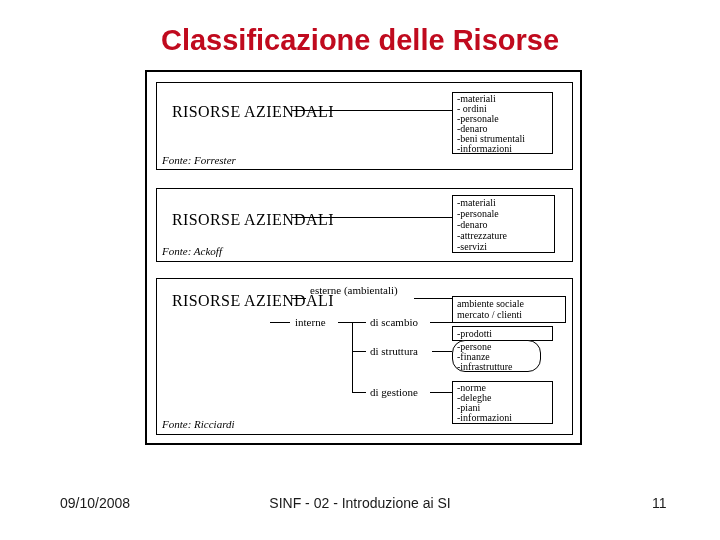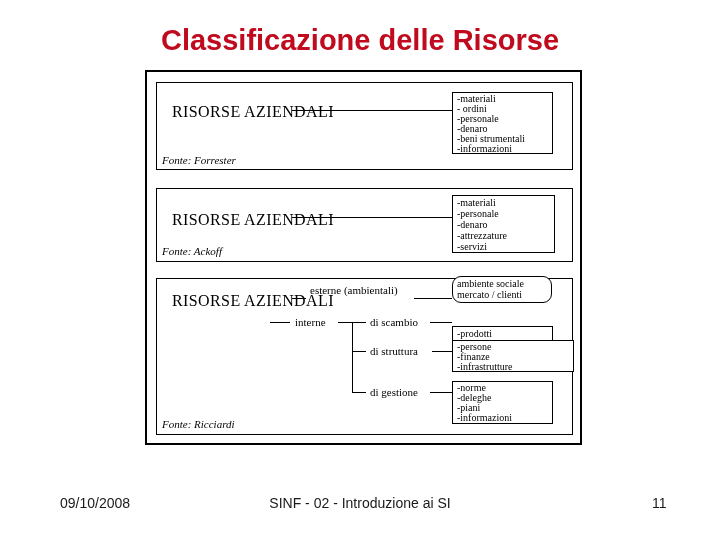--- a/index.html
+++ b/index.html
@@ -55,41 +55,41 @@
     <div>-servizi</div>
   </div>
   <div class="fonte" style="left:162px;top:245px;">Fonte: Ackoff</div>
 
   <div class="panel" style="left:156px;top:278px;width:417px;height:157px;"></div>
 
   <div class="rootlbl" style="left:172px;top:292px;">RISORSE AZIENDALI</div>
   <div class="hline" style="left:292px;top:298px;width:14px;"></div>
   <div class="node" style="left:310px;top:284px;">esterne (ambientali)</div>
   <div class="hline" style="left:414px;top:298px;width:38px;"></div>
-  <div class="lbox lh11" style="left:452px;top:276px;width:100px;height:27px;border-radius:9px;">
+  <div class="lbox lh11" style="left:452px;top:296px;width:114px;height:27px;">
     <div>ambiente sociale</div>
     <div>mercato / clienti</div>
   </div>
 
   <div class="hline" style="left:270px;top:322px;width:20px;"></div>
   <div class="node" style="left:295px;top:316px;">interne</div>
   <div class="hline" style="left:338px;top:322px;width:14px;"></div>
   <div class="vline" style="left:352px;top:322px;height:71px;"></div>
 
   <div class="hline" style="left:352px;top:322px;width:14px;"></div>
   <div class="node" style="left:370px;top:316px;">di scambio</div>
   <div class="hline" style="left:430px;top:322px;width:22px;"></div>
   <div class="lbox lh11" style="left:452px;top:315px;width:101px;height:15px;margin-top:11px;">
     <div>-prodotti</div>
   </div>
 
   <div class="hline" style="left:352px;top:351px;width:14px;"></div>
   <div class="node" style="left:370px;top:345px;">di struttura</div>
   <div class="hline" style="left:432px;top:351px;width:20px;"></div>
-  <div class="lbox lh10" style="left:452px;top:340px;width:122px;height:32px;">
+  <div class="lbox lh10" style="left:452px;top:340px;width:89px;height:32px;border-radius:13px;">
     <div>-persone</div>
     <div>-finanze</div>
     <div>-infrastrutture</div>
   </div>
 
   <div class="hline" style="left:352px;top:392px;width:14px;"></div>
   <div class="node" style="left:370px;top:386px;">di gestione</div>
   <div class="hline" style="left:430px;top:392px;width:22px;"></div>
   <div class="lbox lh10" style="left:452px;top:381px;width:101px;height:43px;">
     <div>-norme</div>

